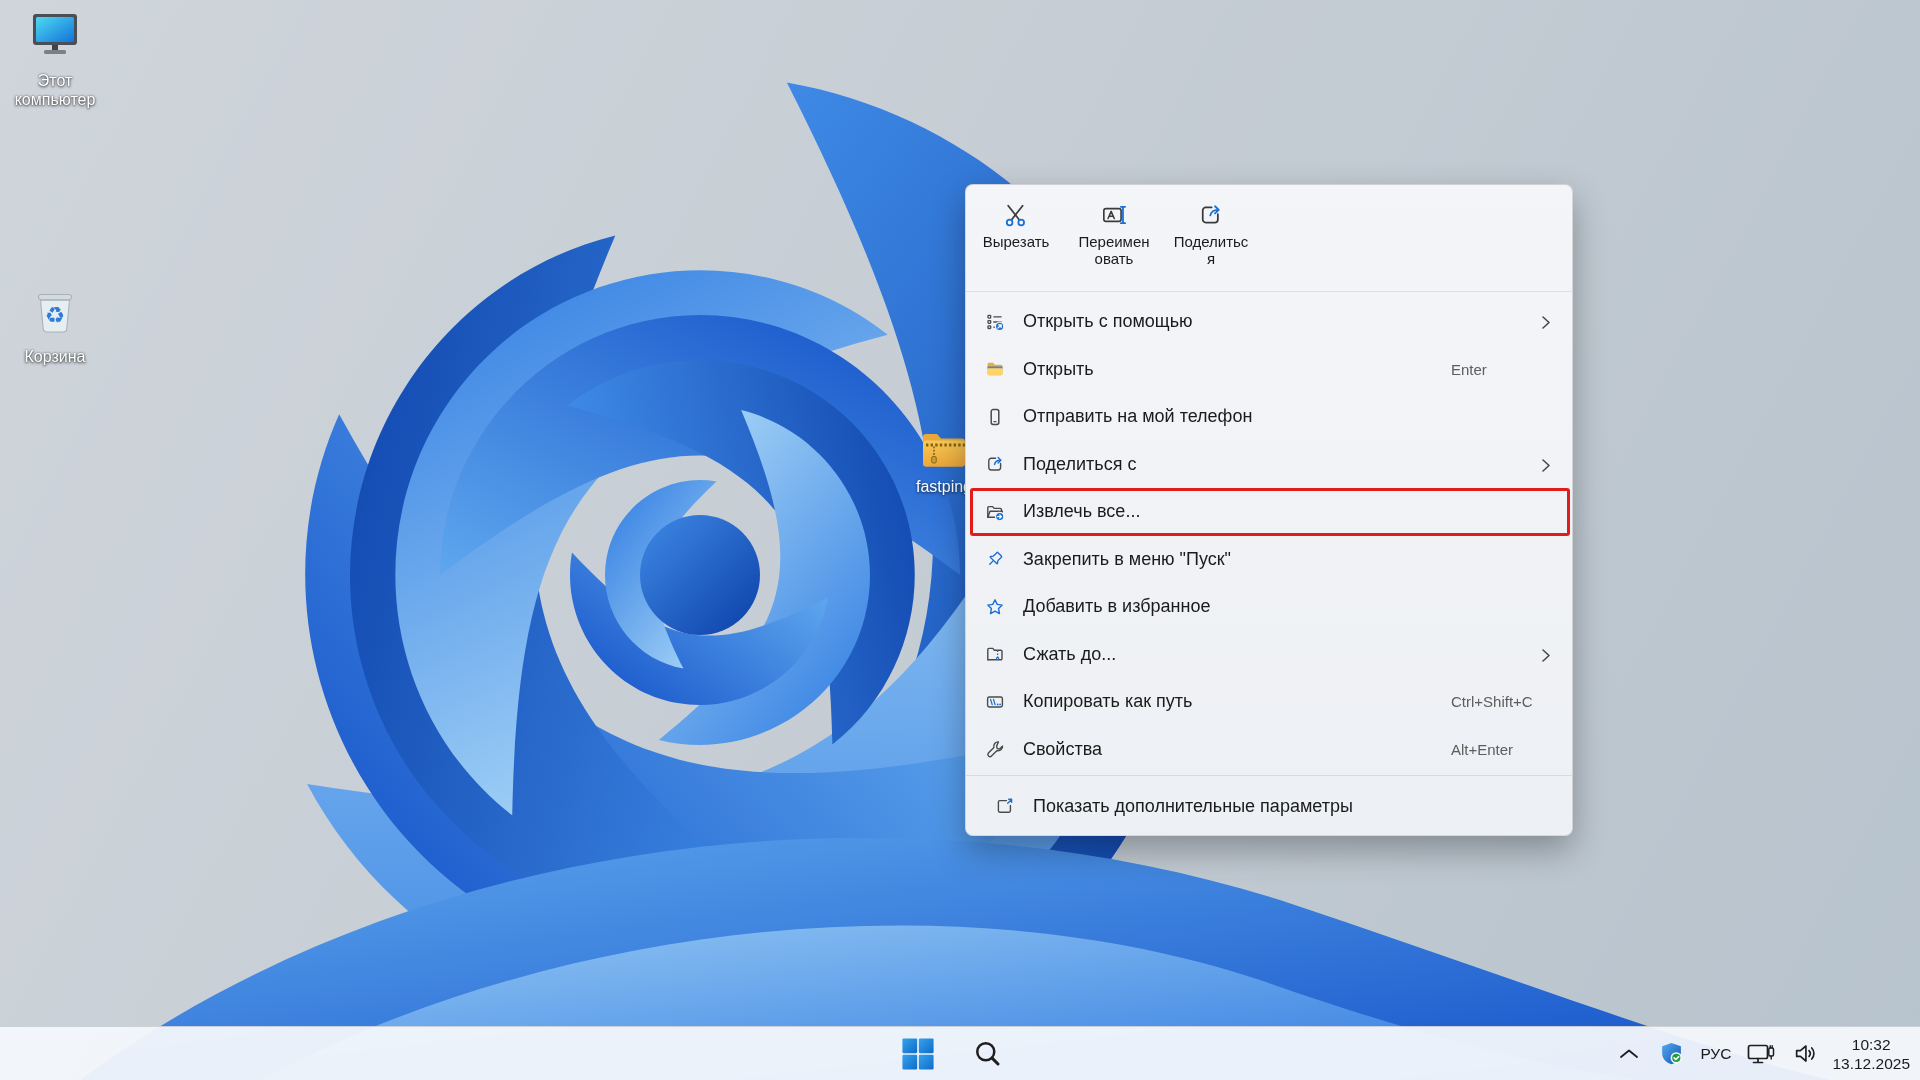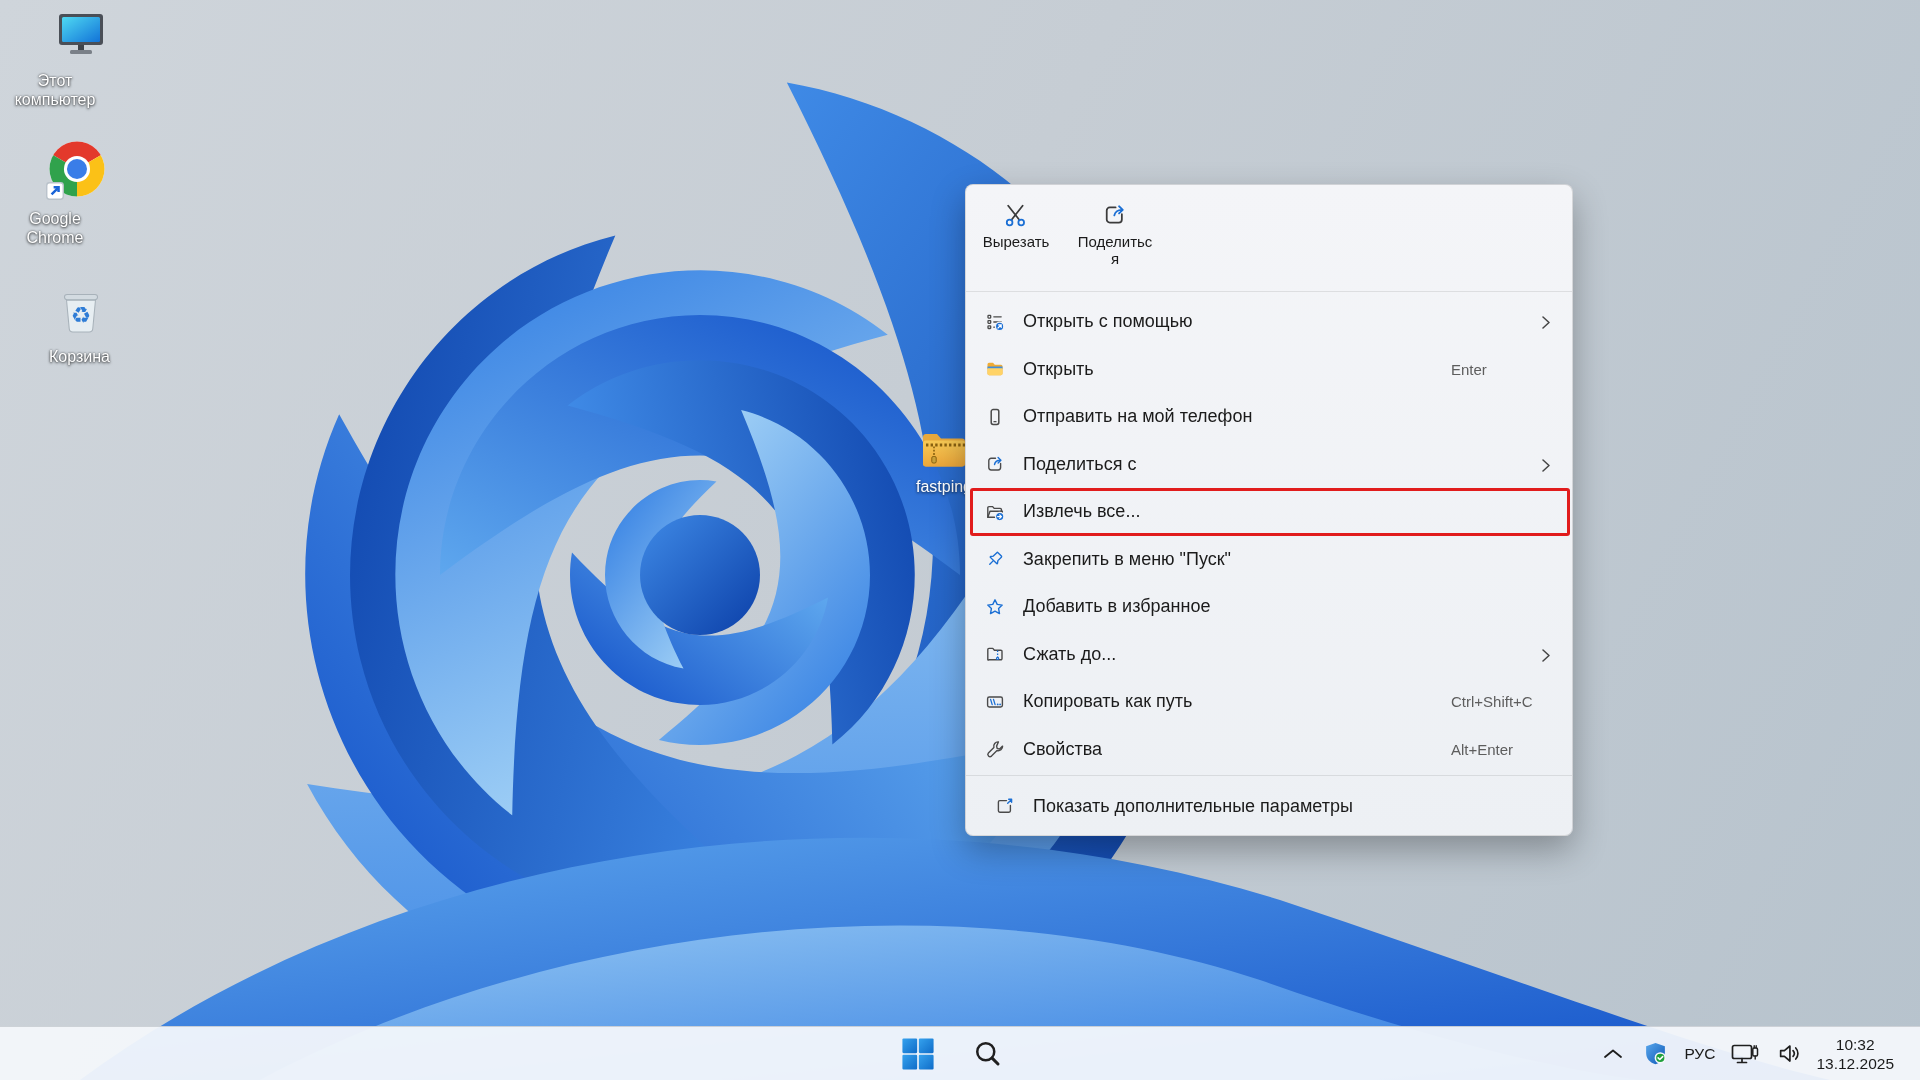--- a/index.html
+++ b/index.html
@@ -5,21 +5,21 @@
   * { margin:0; padding:0; box-sizing:border-box; }
   html,body { width:1920px; height:1080px; overflow:hidden; }
   body { font-family:"Liberation Sans", sans-serif; }
   .screen { position:relative; width:1920px; height:1080px; overflow:hidden;
             background:linear-gradient(118deg,#cfd5db 0%,#c6cdd4 45%,#b7c3cd 100%); }
   .wallpaper { position:absolute; inset:0; }
   .wallpaper svg { display:block; }
 
   
   .dicon { position:absolute; width:110px; display:flex; flex-direction:column;
-           align-items:flex-end; text-align:center; cursor:default; }
+           align-items:center; text-align:center; cursor:default; }
   .dicon .dlabel { margin-top:3px; font-size:16px; line-height:19px; color:#fff;
            text-shadow:0 1px 3px rgba(0,0,0,.75), 0 0 2px rgba(0,0,0,.5); }
   .di-thispc { left:0; top:8px; }
   .di-chrome { left:0; top:136px; }
   .di-bin    { left:0; top:278px; }
   .zipfile   { position:absolute; left:894px; top:428px; width:100px; display:flex;
                flex-direction:column; align-items:center; z-index:2; }
   .zipfile .dlabel { margin-top:4px; font-size:16px; color:#fff;
                text-shadow:0 1px 3px rgba(0,0,0,.75); white-space:nowrap; }
 
@@ -50,21 +50,21 @@
         border:3px solid #e11c1c; border-radius:3px; pointer-events:none; z-index:6; }
 
   
   .taskbar { position:absolute; left:0; right:0; bottom:0; height:54px;
              background:rgba(243,247,251,.95); border-top:1px solid rgba(110,120,130,.28);
              z-index:10; }
   .tb-center { position:absolute; left:896px; top:0; height:100%;
                display:flex; align-items:center; gap:26px; }
   .tbtn { display:flex; align-items:center; justify-content:center; width:44px; height:44px;
           border-radius:6px; cursor:default; }
-  .tray { position:absolute; right:26px; top:0; height:100%;
+  .tray { position:absolute; right:10px; top:0; height:100%;
           display:flex; align-items:center; gap:11px; }
   .tray-lang { font-size:15.5px; color:#1b1b1b; padding:0 2px; }
   .tray-clock { display:flex; flex-direction:column; align-items:center;
                 font-size:15.5px; line-height:19px; color:#1b1b1b; text-align:right; }
 </style>
 </head>
 <body>
 
 <div class="screen">
 
@@ -114,42 +114,20 @@
           </defs>
         <rect x="6" y="6" width="44" height="31" rx="3" fill="#4a4f57"></rect>
         <rect x="9" y="9" width="38" height="25" rx="1.5" fill="url(#scr)"></rect>
         <rect x="25" y="37" width="6" height="5" fill="#3f444b"></rect>
         <rect x="17" y="42" width="22" height="4" rx="1.5" fill="#7a8088"></rect>
       </svg>
     </span>
     <span class="dlabel">Этот компьютер</span>
   </div>
 
-  <div class="dicon di-chrome">
-    <span>
-      <svg width="66" height="66" viewBox="0 0 48 48">
-        <defs>
-            <clipPath id="cc">
-              <circle cx="24" cy="24" r="20"></circle>
-            </clipPath>
-          </defs>
-        <g clip-path="url(#cc)">
-          <rect x="0" y="0" width="48" height="48" fill="#fff"></rect>
-          <path d="M24,24 L-10.6,4 L24,-26 L58.6,4 Z" fill="#e3392c"></path>
-          <path d="M24,24 L-10.6,4 L-30,70 L24,64 Z" fill="#30a24c"></path>
-          <path d="M24,24 L24,64 L78,70 L58.6,4 Z" fill="#fbc117"></path>
-          <circle cx="24" cy="24" r="9.5" fill="#fff"></circle>
-          <circle cx="24" cy="24" r="7.3" fill="#3a7de8"></circle>
-        </g>
-        <rect x="2" y="34" width="12" height="12" rx="2" fill="#fff" stroke="#b9c2ca" stroke-width="1"></rect>
-        <path d="M5.5,42.5 L10.5,37.5 M7,37.2 h3.6 v3.6" stroke="#1a64d8" stroke-width="1.8" fill="none"></path>
-      </svg>
-    </span>
-    <span class="dlabel">Google Chrome</span>
-  </div>
 
   <div class="dicon di-bin">
     <span>
       <svg width="58" height="62" viewBox="0 0 56 60">
         <rect x="12" y="16" width="32" height="5" rx="2.5" fill="#d3dbe1" stroke="#a8b2ba" stroke-width="1"></rect>
         <path d="M14,21.5 h28 l-2.6,27.5 a3.5,3.5 0 0 1 -3.5,3.2 H20.1 a3.5,3.5 0 0 1 -3.5,-3.2 Z" fill="#e9eff3" fill-opacity="0.94" stroke="#a8b2ba" stroke-width="1"></path>
         <text x="28" y="44" text-anchor="middle" font-size="22" fill="#2e7cd6">♻</text>
       </svg>
     </span>
     <span class="dlabel">Корзина</span>
@@ -182,20 +160,30 @@
           <svg width="26" height="26" viewBox="0 0 22 22" fill="none">
             <path d="M7.1,15.2 L16.6,3.2 M13.9,15.2 L4.4,3.2" stroke="#3b3b3b" stroke-width="1.5" stroke-linecap="round"></path>
             <circle cx="5.6" cy="17.3" r="2.4" stroke="#1b6fd4" stroke-width="1.5"></circle>
             <circle cx="15.4" cy="17.3" r="2.4" stroke="#1b6fd4" stroke-width="1.5"></circle>
           </svg>
         </span>
         <span class="tb-label">Вырезать</span>
       </div>
       <div class="tb-sep"></div>
       <div class="tb-sep"></div>
+      <div class="tb-btn">
+        <span class="tbicon">
+          <svg width="26" height="26" viewBox="0 0 22 22" fill="none">
+            <rect x="2.4" y="5.6" width="14.6" height="10.8" rx="1.8" stroke="#3b3b3b" stroke-width="1.4"></rect>
+            <path d="M6,14 L8.6,7.9 L11.2,14 M6.9,12.1 h3.4" stroke="#3b3b3b" stroke-width="1.3" stroke-linecap="round" stroke-linejoin="round"></path>
+            <path d="M18.6,4.1 v13.8 M16.8,4.1 h3.6 M16.8,17.9 h3.6" stroke="#1b6fd4" stroke-width="1.5" stroke-linecap="round"></path>
+          </svg>
+        </span>
+        <span class="tb-label">Переименовать</span>
+      </div>
       <div class="tb-sep"></div>
       <div class="tb-btn">
         <span class="tbicon">
           <svg width="26" height="26" viewBox="0 0 22 22" fill="none">
             <path d="M11.5,4.6 H6.6 A2.6,2.6 0 0 0 4,7.2 v7.6 a2.6,2.6 0 0 0 2.6,2.6 h7.6 a2.6,2.6 0 0 0 2.6,-2.6 V10.3" stroke="#3b3b3b" stroke-width="1.5" stroke-linecap="round"></path>
             <path d="M10.4,11.4 C11,8.4 13.2,6.7 16.8,6.6 M14.4,3.6 l3.2,3 -3.2,3.1" stroke="#1b6fd4" stroke-width="1.5" fill="none" stroke-linecap="round" stroke-linejoin="round"></path>
           </svg>
         </span>
         <span class="tb-label">Поделиться</span>
       </div>

